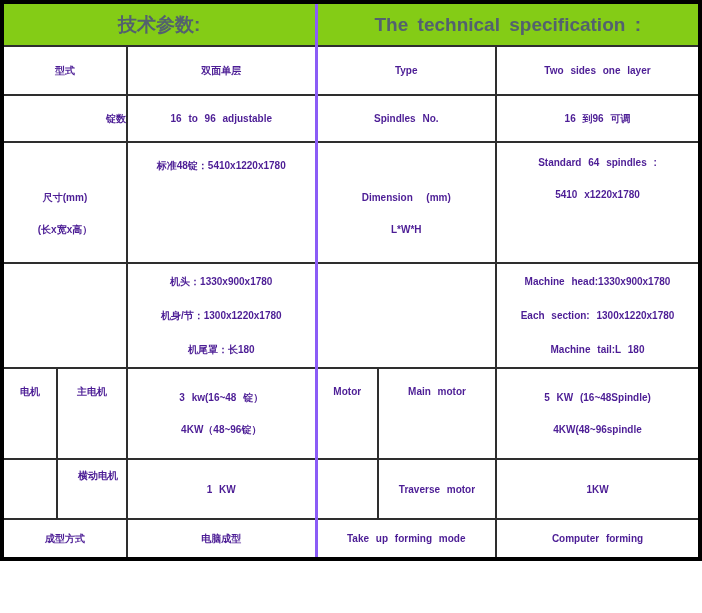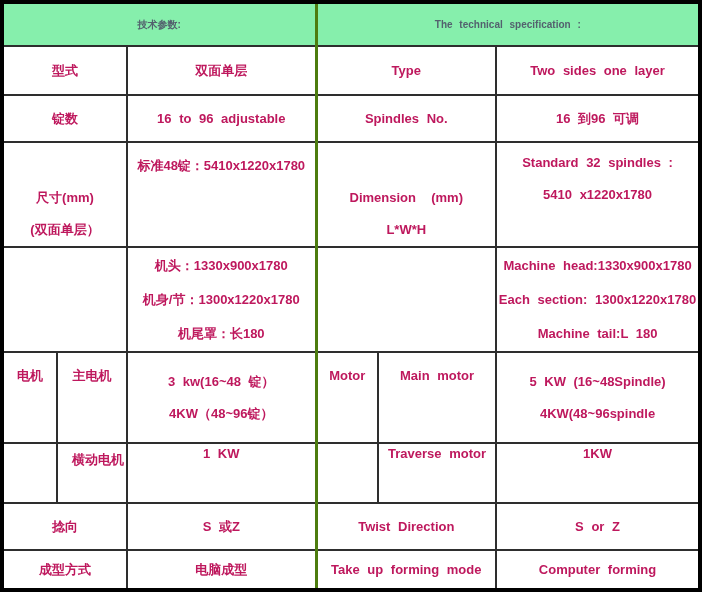--- a/index.html
+++ b/index.html
@@ -10,42 +10,42 @@
     width:698px;
     border:4px solid #000;
     margin:0;
   }
   td{
     border:2px solid #2e2e2e;
     text-align:center;
     vertical-align:middle;
     font-family:"Liberation Sans","DejaVu Sans",sans-serif;
     font-weight:bold;
-    font-size:13px;
-    color:#be185d;
+    font-size:10px;
+    color:#4c1d95;
     word-spacing:4px;
     padding:0;
     overflow:hidden;
   }
   tr.hdr td{
-    background:#86efac;
+    background:#84cc16;
     color:#53616e;
-    font-size:10px;
+    font-size:19px;
     height:41px;
   }
-  td.divL{border-left:3px solid #4d7c0f;margin-left:40px;}
-  .r1{height:47px;} .r2{height:45px;} .r3{height:103px;} .r4{height:103px;}
+  td.divL{border-left:3px solid #8b5cf6;margin-left:40px;}
+  .r1{height:47px;} .r2{height:45px;text-align:right;} .r3{height:103px;} .r4{height:103px;}
   .r5{height:75px;} .r6{height:58px;} .r7{height:45px;} .r8{height:45px;} .r9{height:37px;}
   .lh2{line-height:32px;}
   .lh3{line-height:34px;margin-left:32px;}
   .vtop{vertical-align:top;padding-top:7px;text-align:center;}
   .vtop4{vertical-align:top;padding-top:4px;}
-  .vbot{vertical-align:bottom;padding-bottom:0;text-align:center;}
+  .vbot{vertical-align:bottom;padding-bottom:16px;text-align:center;}
   .grp{vertical-align:top;padding-top:14px;line-height:18px;}
-  .row6cell{vertical-align:top;padding-top:0;line-height:20px;}
+  .row6cell{vertical-align:top;padding-top:20px;line-height:20px;}
   .narrow{padding-left:12px;padding-top:6px;}
 </style>
 </head>
 <body>
 
 <table class="spec">
   <colgroup>
     <col style="width:55px">
       <col style="width:70px">
       <col style="width:189px">
@@ -70,29 +70,29 @@
   <tr>
     <td colspan="2" class="r2">锭数</td>
     <td>16 to 96 adjustable</td>
     <td colspan="2" class="divL">Spindles No.</td>
     <td>16 到96 可调</td>
   </tr>
 
   <tr>
     <td colspan="2" class="r3 vbot lh2">
       <div>尺寸(mm)</div>
-      <div>(双面单层）</div>
+      <div>(长x宽x高）</div>
     </td>
     <td class="vtop lh2">标准48锭：5410x1220x1780</td>
     <td colspan="2" class="divL vbot lh2">
       <div>Dimension&nbsp;&nbsp;(mm)</div>
       <div>L*W*H</div>
     </td>
     <td class="vtop4 lh2">
-      <div>Standard 32 spindles :</div>
+      <div>Standard 64 spindles :</div>
       <div>5410 x1220x1780</div>
     </td>
   </tr>
 
   <tr>
     <td colspan="2" class="r4"></td>
     <td class="lh3">
       <div>机头：1330x900x1780</div>
       <div>机身/节：1300x1220x1780</div>
       <div>机尾罩：长180</div>
@@ -122,26 +122,20 @@
 
   <tr>
     <td class="r6"></td>
     <td class="row6cell narrow">横动电机</td>
     <td class="row6cell">1 KW</td>
     <td class="divL"></td>
     <td class="row6cell">Traverse motor</td>
     <td class="row6cell">1KW</td>
   </tr>
 
-  <tr>
-    <td colspan="2" class="r7">捻向</td>
-    <td>S 或Z</td>
-    <td colspan="2" class="divL">Twist Direction</td>
-    <td>S or Z</td>
-  </tr>
 
 
   <tr>
     <td colspan="2" class="r9">成型方式</td>
     <td>电脑成型</td>
     <td colspan="2" class="divL">Take up forming mode</td>
     <td>Computer forming</td>
   </tr>
 </tbody>
   </table>

